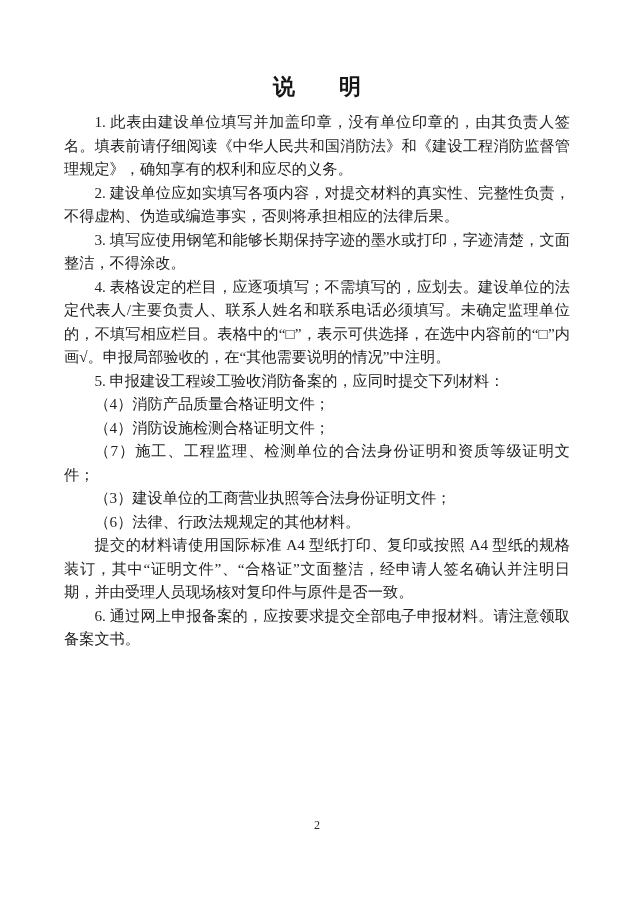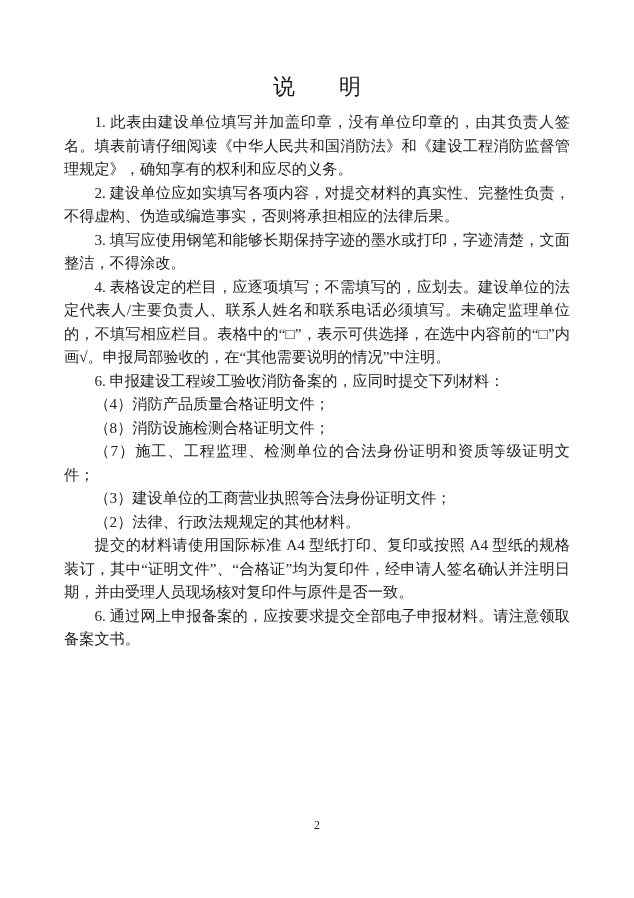--- a/index.html
+++ b/index.html
@@ -18,21 +18,21 @@
     inset: 0;
     background: #ffffff;
     color: #1e1e1e;
     font-family: "Liberation Serif", "DejaVu Serif", serif;
   }
   .doc-title {
     margin: 75px 0 0 0;
     text-align: center;
     font-size: 22px;
     line-height: 24px;
-    font-weight: 400;
+    font-weight: 700;
     color: #161616;
   }
   .content {
     position: absolute;
     left: 64px;
     top: 110px;
     width: 506px;
   }
   .para {
     margin: 0;
@@ -59,23 +59,23 @@
 </head>
 <body>
 
 <div class="page">
   <h1 class="doc-title">说　　明</h1>
   <div class="content">
     <p class="para">1. 此表由建设单位填写并加盖印章，没有单位印章的，由其负责人签名。填表前请仔细阅读《中华人民共和国消防法》和《建设工程消防监督管理规定》，确知享有的权利和应尽的义务。</p>
     <p class="para">2. 建设单位应如实填写各项内容，对提交材料的真实性、完整性负责，不得虚构、伪造或编造事实，否则将承担相应的法律后果。</p>
     <p class="para">3. 填写应使用钢笔和能够长期保持字迹的墨水或打印，字迹清楚，文面整洁，不得涂改。</p>
     <p class="para">4. 表格设定的栏目，应逐项填写；不需填写的，应划去。建设单位的法定代表人/主要负责人、联系人姓名和联系电话必须填写。未确定监理单位的，不填写相应栏目。表格中的“□”，表示可供选择，在选中内容前的“□”内画√。申报局部验收的，在“其他需要说明的情况”中注明。</p>
-    <p class="para">6. 申报建设工程竣工验收消防备案的，应同时提交下列材料：</p>
+    <p class="para">5. 申报建设工程竣工验收消防备案的，应同时提交下列材料：</p>
     <p class="para">（4）消防产品质量合格证明文件；</p>
-    <p class="para">（8）消防设施检测合格证明文件；</p>
+    <p class="para">（4）消防设施检测合格证明文件；</p>
     <p class="para">（7）施工、工程监理、检测单位的合法身份证明和资质等级证明文件；</p>
     <p class="para">（3）建设单位的工商营业执照等合法身份证明文件；</p>
-    <p class="para">（2）法律、行政法规规定的其他材料。</p>
-    <p class="para">提交的材料请使用国际标准 A4 型纸打印、复印或按照 A4 型纸的规格装订，其中“证明文件”、“合格证”均为复印件，经申请人签名确认并注明日期，并由受理人员现场核对复印件与原件是否一致。</p>
+    <p class="para">（6）法律、行政法规规定的其他材料。</p>
+    <p class="para">提交的材料请使用国际标准 A4 型纸打印、复印或按照 A4 型纸的规格装订，其中“证明文件”、“合格证”文面整洁，经申请人签名确认并注明日期，并由受理人员现场核对复印件与原件是否一致。</p>
     <p class="para">6. 通过网上申报备案的，应按要求提交全部电子申报材料。请注意领取备案文书。</p>
   </div>
   <div class="page-number">2</div>
 </div>
 
 </body></html>

